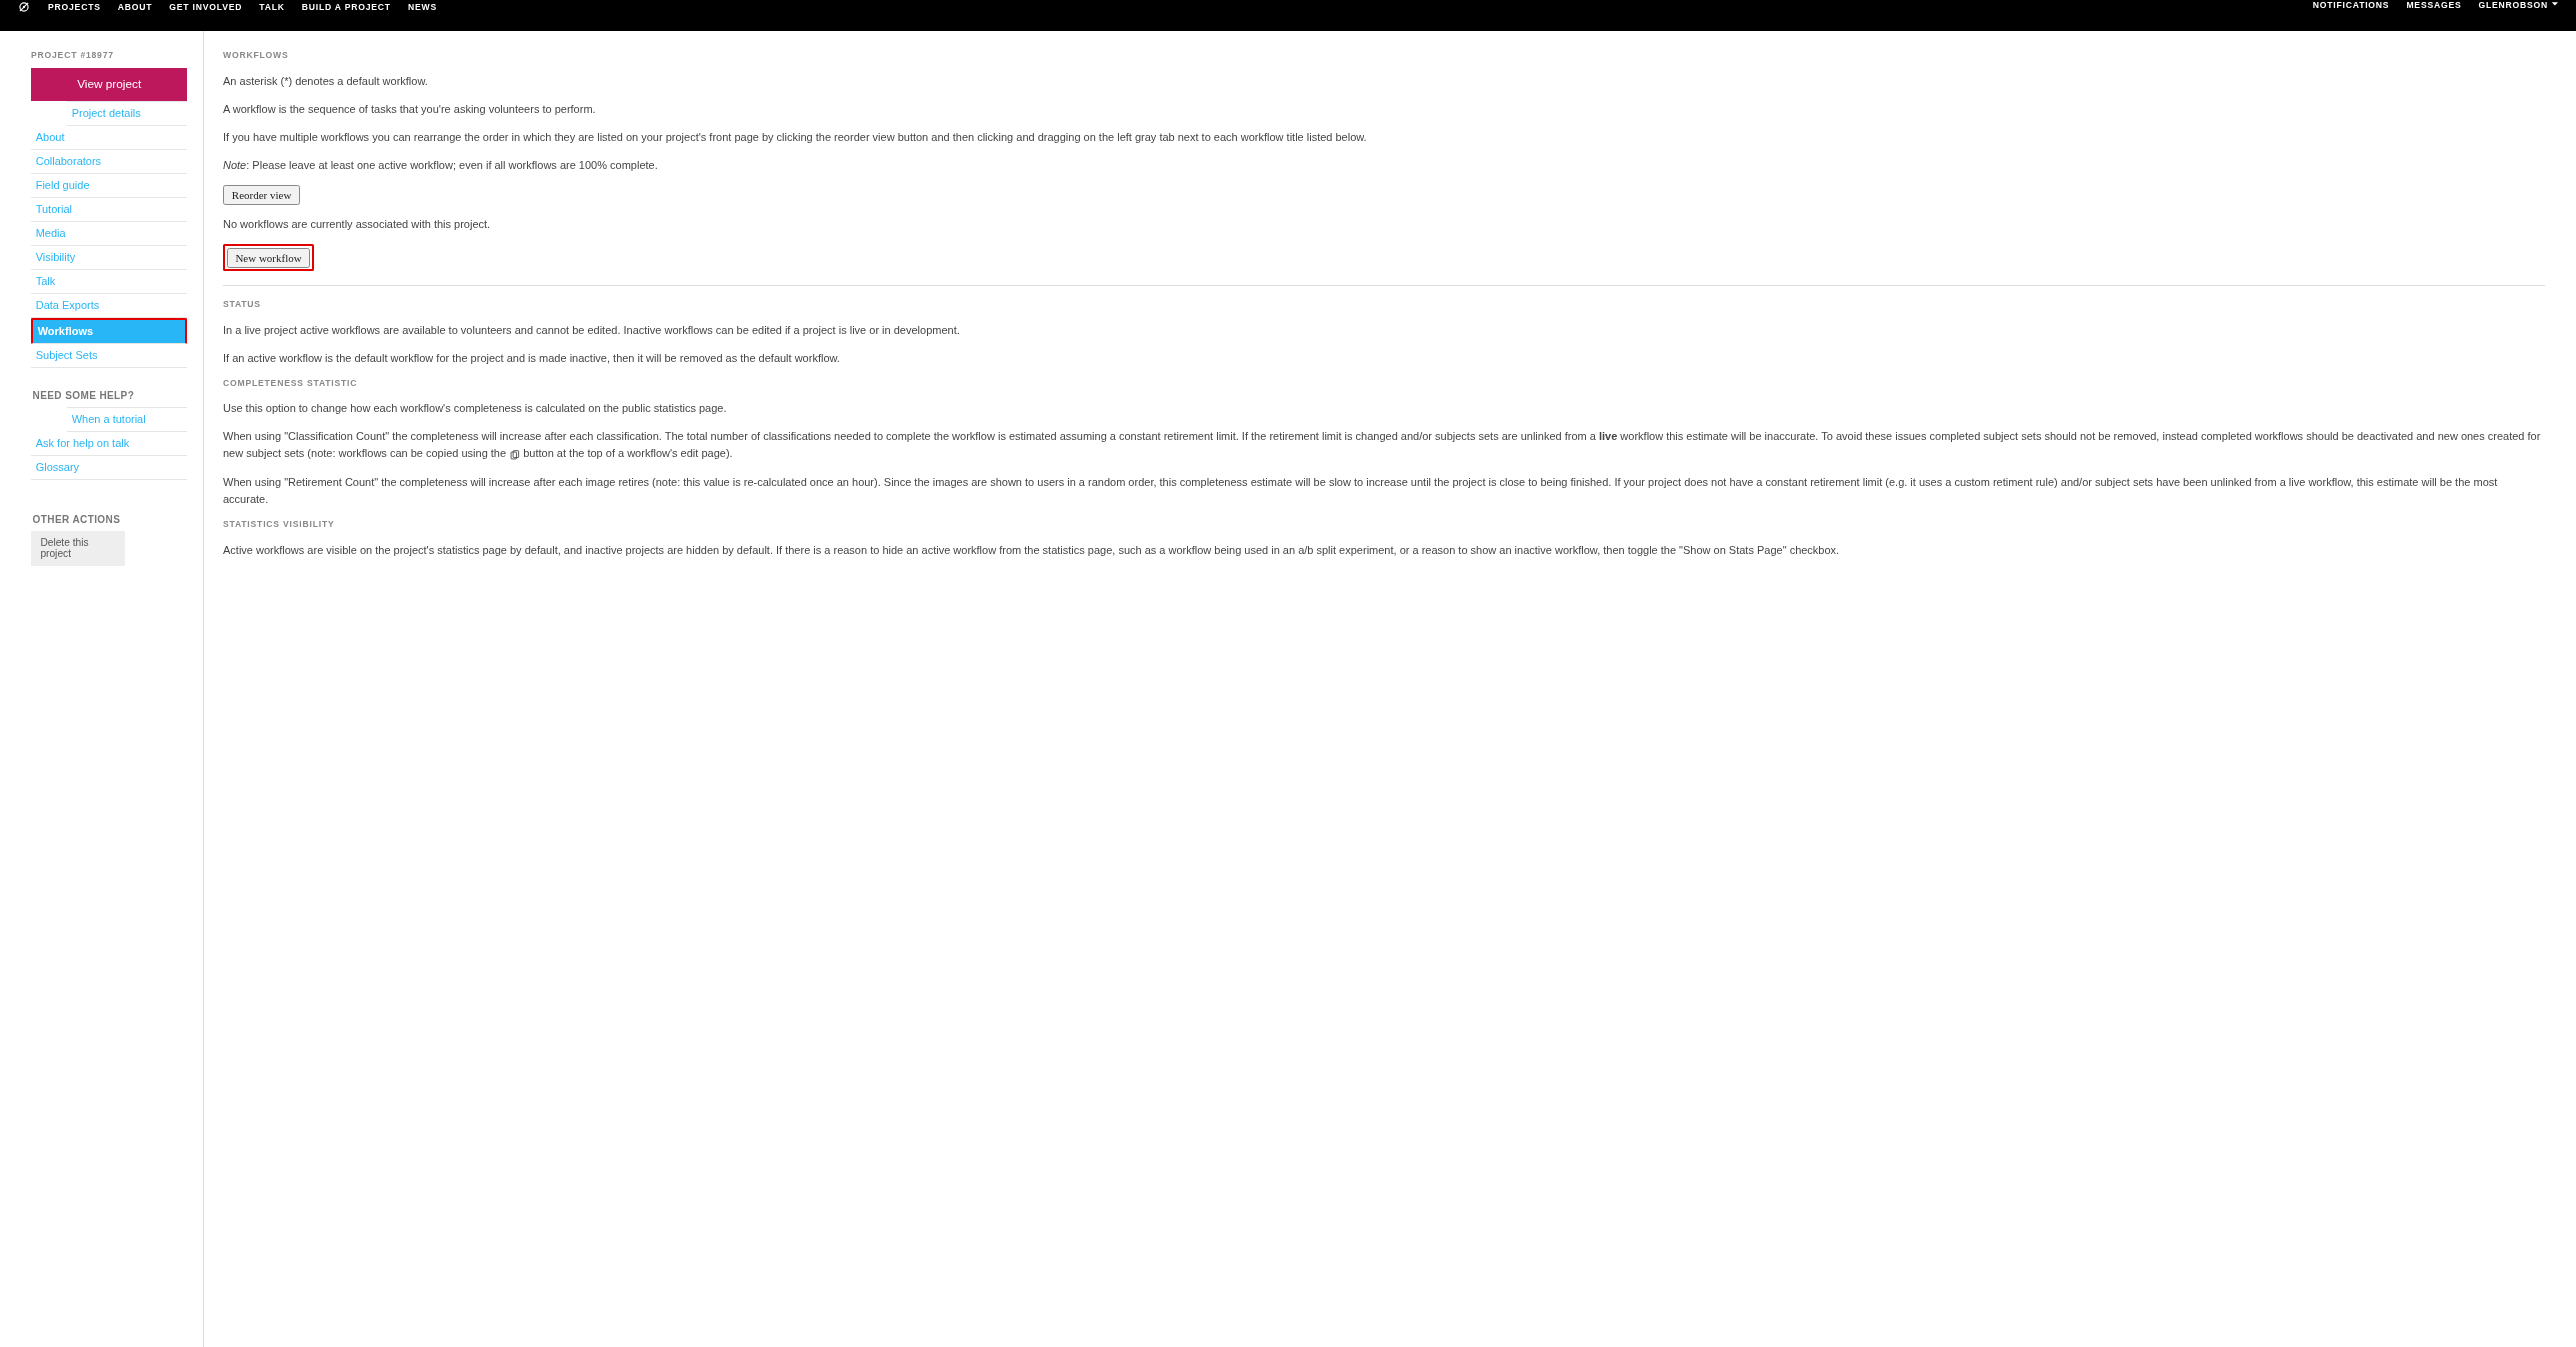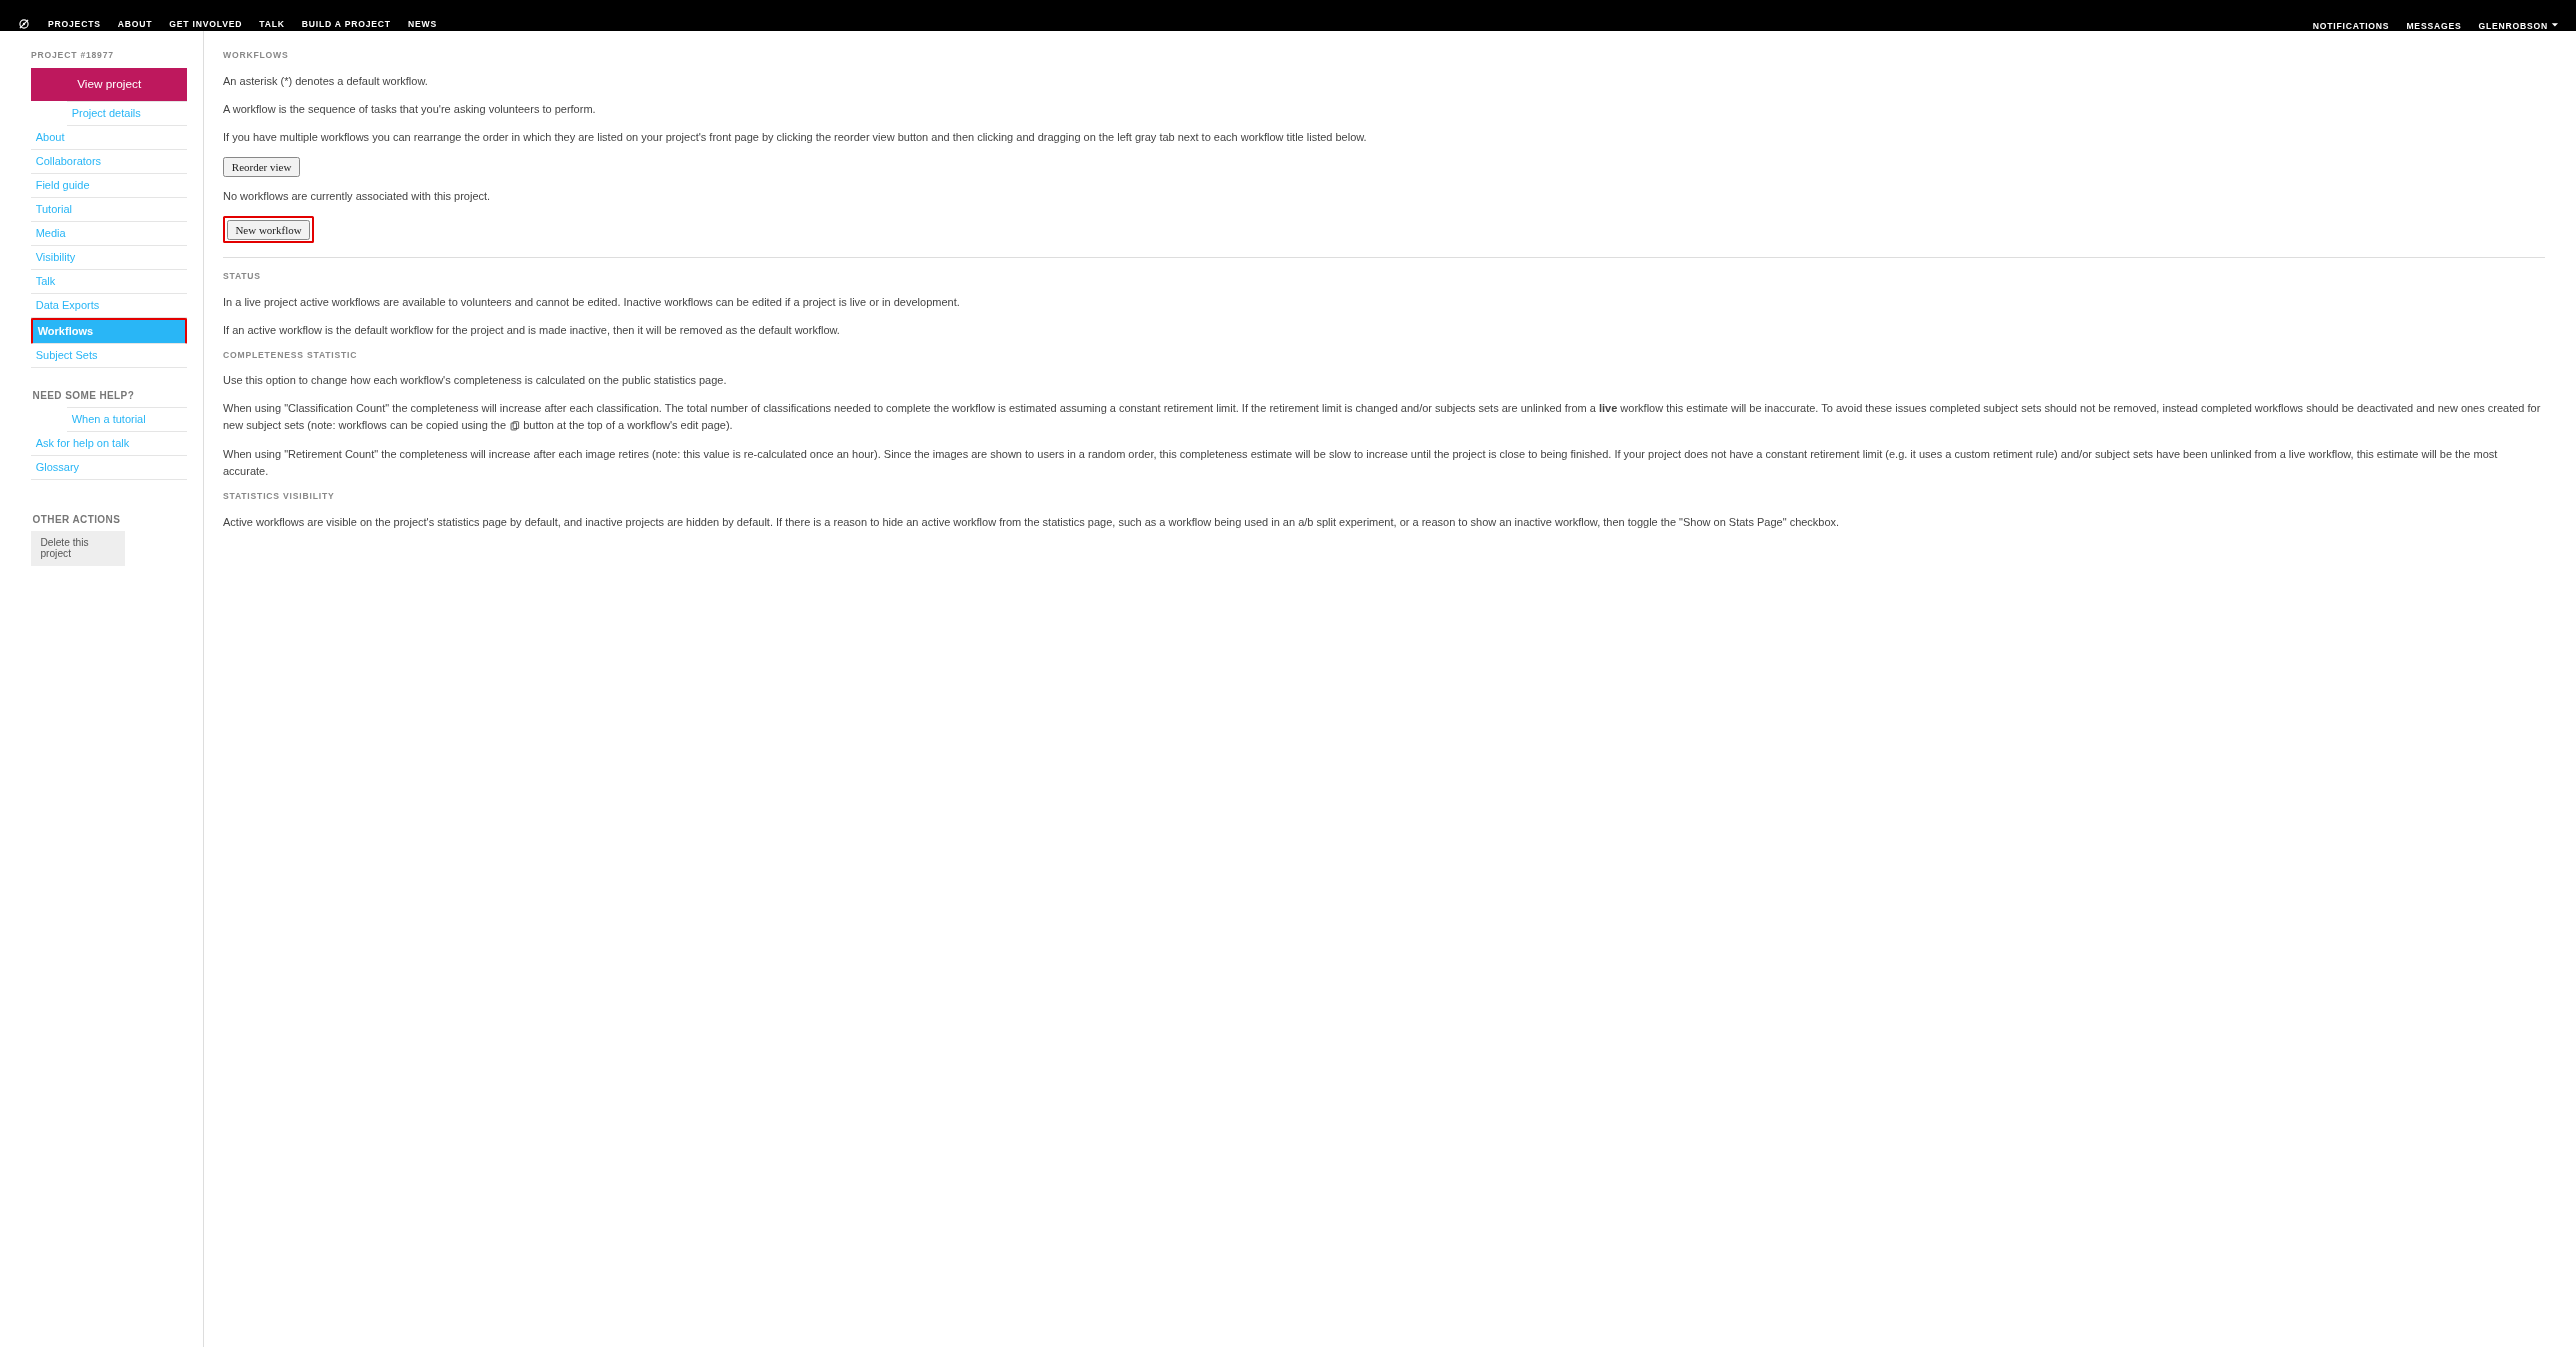--- a/index.html
+++ b/index.html
@@ -1,19 +1,19 @@
 <!DOCTYPE html>
 <html style="font-size:12.6px"><head>
 <meta charset="utf-8">
 <style>
   * { box-sizing: border-box; margin: 0; padding: 0; }
   body { font-family: -apple-system, BlinkMacSystemFont, "Segoe UI", Helvetica, Arial, sans-serif; color: #333; font-size: 11px; }
   
   
-  .navbar { background: #000; color: #fff; display: flex; justify-content: space-between; align-items: flex-end; padding: 0 17px; height: 31px; }
+  .navbar { background: #000; color: #fff; display: flex; justify-content: space-between; align-items: flex-start; padding: 0 17px; height: 31px; }
   .navbar-left, .navbar-right { display: flex; align-items: center; gap: 17px; }
   .navbar a { color: #fff; text-decoration: none; font-size: 8.6px; letter-spacing: 0.8px; font-weight: 600; }
   .navbar .logo-icon svg { width: 14px; height: 14px; display: block; }
   .navbar .user-link { display: flex; align-items: center; gap: 3.1px; }
   .navbar .chevron-icon svg { width: 7.8px; height: 7.8px; fill: #fff; }
   
   
   .layout { display: flex; }
   .sidebar { width: 204px; padding: 19px 15.7px 15.7px 31px; border-right: 0.8px solid #ddd; min-height: calc(100vh - 31px); }
   .main { flex: 1; padding: 19px 31px 31px 19px; }
@@ -133,20 +133,21 @@
       <div class="sidebar-section-label">OTHER ACTIONS</div>
       <button class="delete-btn">Delete this project</button>
     </div>
   </div>
 
   <div class="main">
     <div class="section-heading">WORKFLOWS</div>
     <p>An asterisk (*) denotes a default workflow.</p>
     <p>A workflow is the sequence of tasks that you're asking volunteers to perform.</p>
     <p>If you have multiple workflows you can rearrange the order in which they are listed on your project's front page by clicking the reorder view button and then clicking and dragging on the left gray tab next to each workflow title listed below.</p>
+    <p><span class="note-label">Note</span><span>: Please leave at least one active workflow; even if all workflows are 100% complete.</span></p>
     <p><button class="plain-btn">Reorder view</button></p>
     <p>No workflows are currently associated with this project.</p>
     <span class="red-box-wrap new-wf-wrap">
       <button class="plain-btn">New workflow</button>
     </span>
     <hr>
 
     <div class="section-heading">STATUS</div>
     <p>In a live project active workflows are available to volunteers and cannot be edited. Inactive workflows can be edited if a project is live or in development.</p>
     <p>If an active workflow is the default workflow for the project and is made inactive, then it will be removed as the default workflow.</p>

